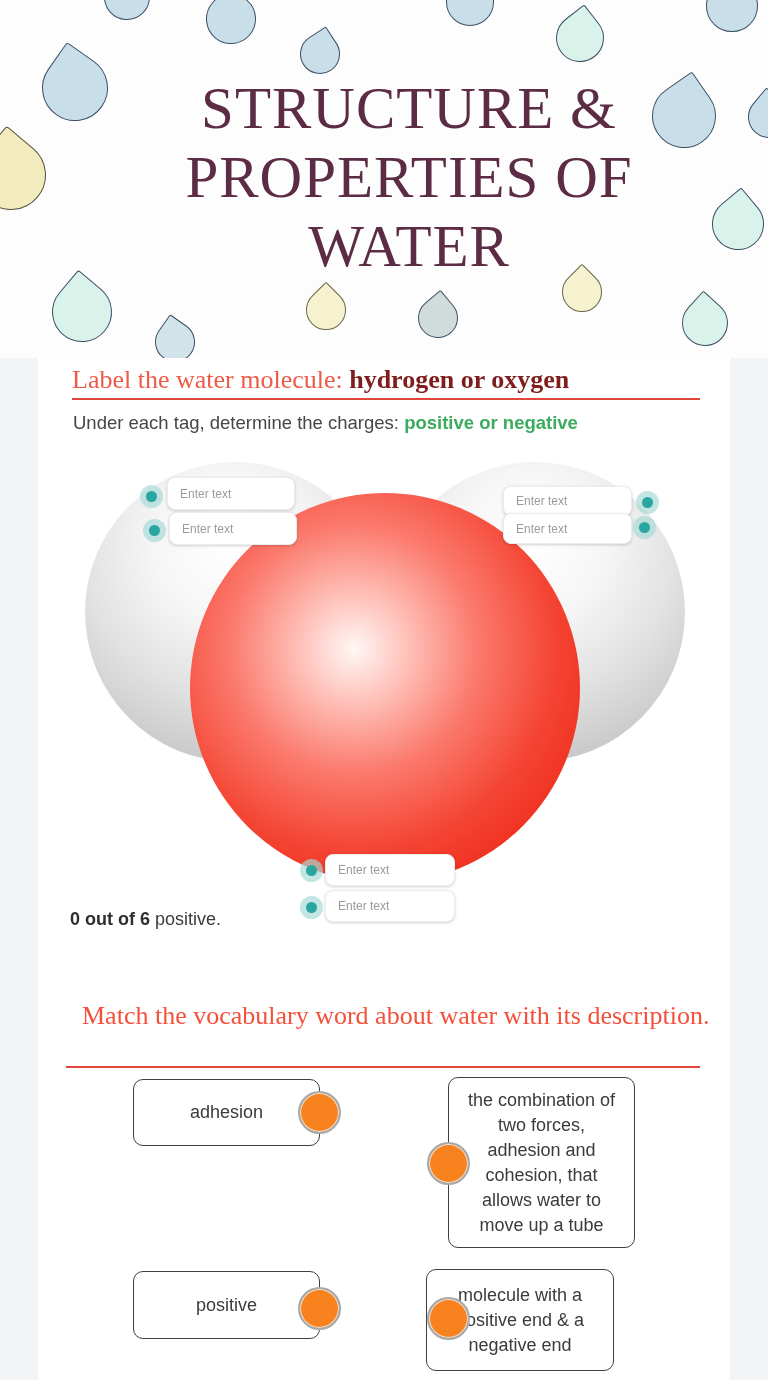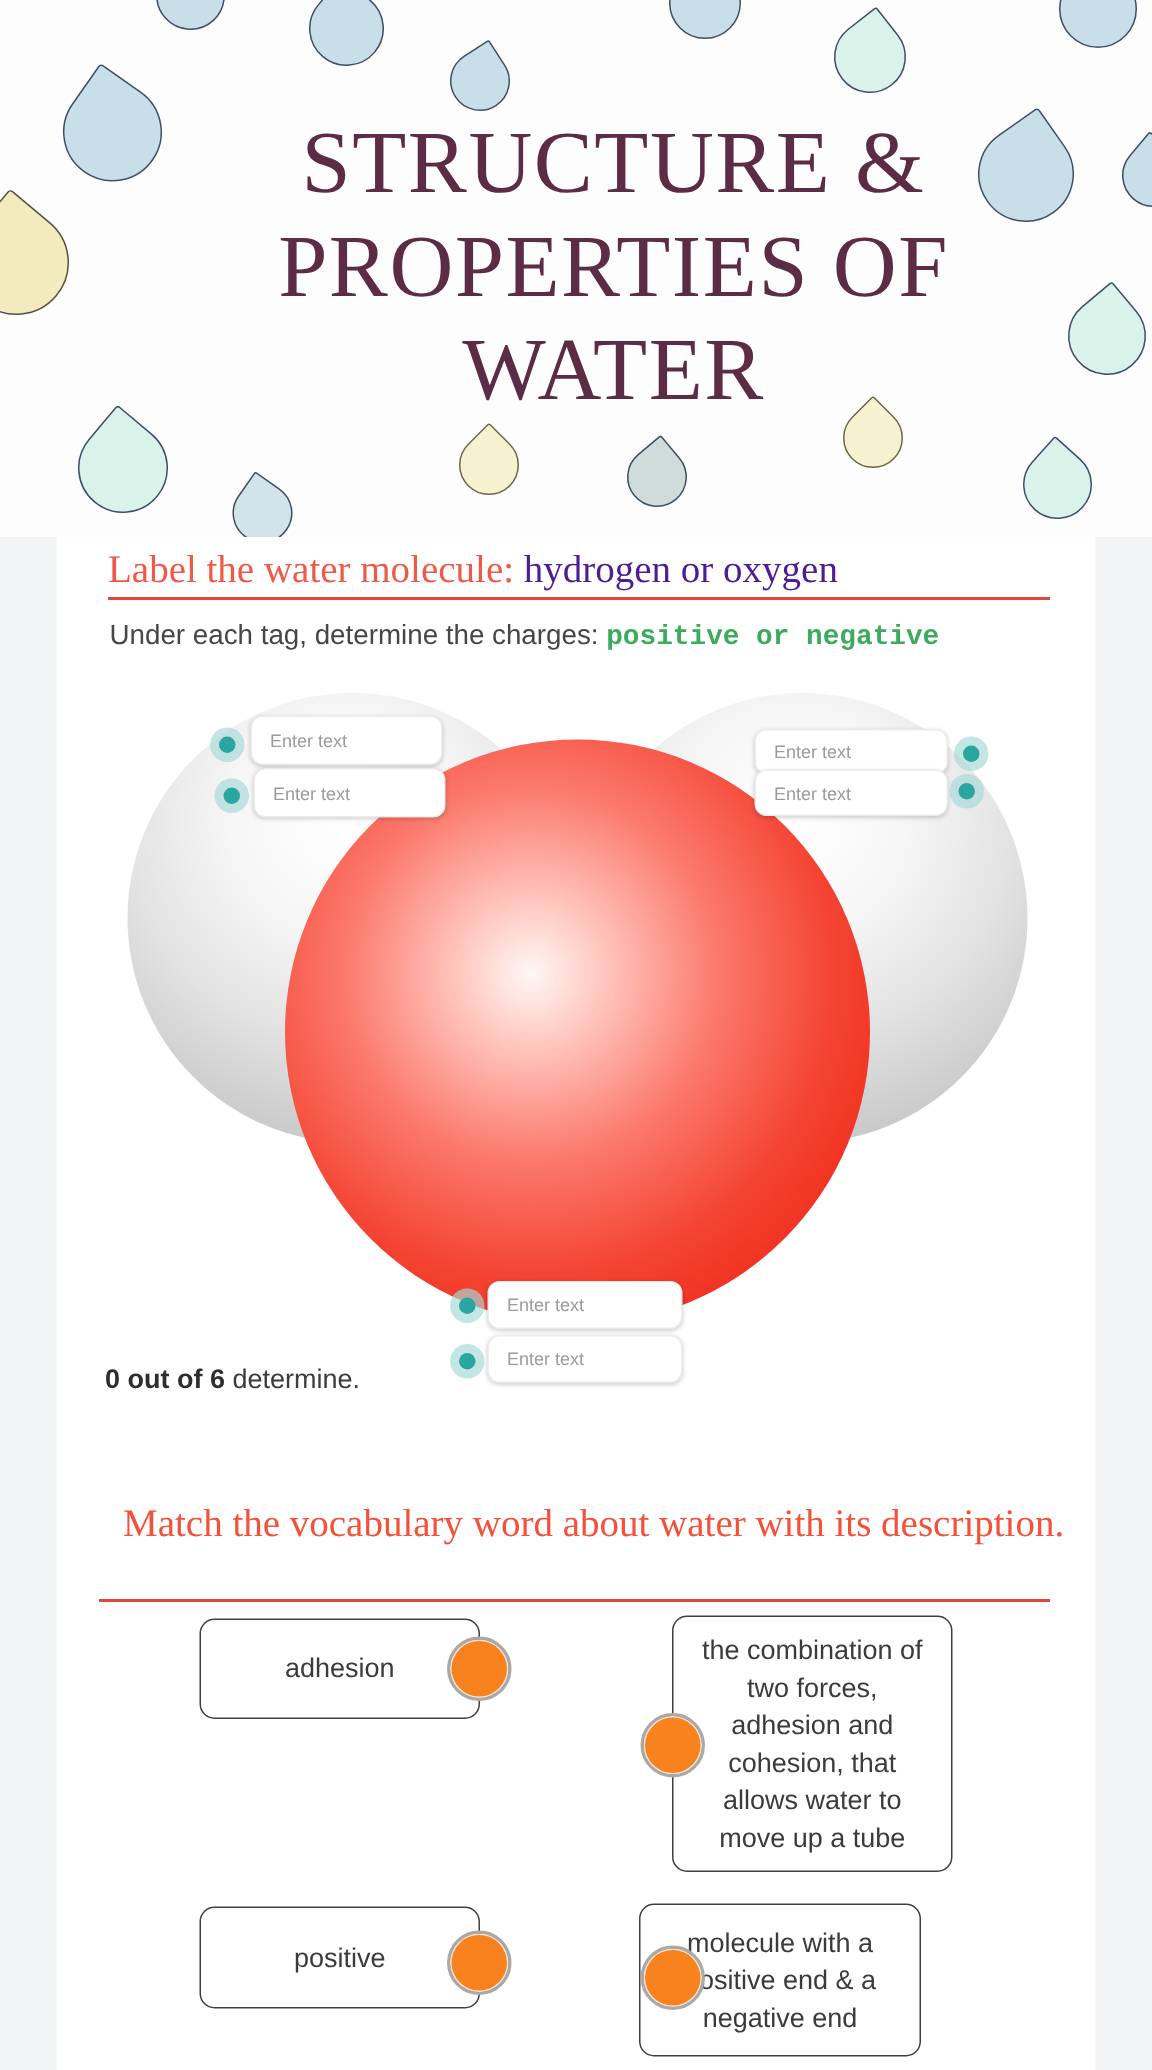--- a/index.html
+++ b/index.html
@@ -11,24 +11,24 @@
          font-family:"Liberation Serif",serif;font-weight:400;color:#5c2b44;
          font-size:59px;line-height:69px;letter-spacing:1px;margin-left:25px;}
   .drop{position:absolute;box-sizing:border-box;border:1.6px solid #3d4e66;
         border-radius:4% 50% 50% 50%;}
   .d-blue{background:#c8dfe9;} .d-mint{background:#d9f2ea;} .d-yellow{background:#f2ebbd;border-color:#55513a;}
   .d-pblue{background:#d3e3ea;} .d-pyellow{background:#f6f2d0;border-color:#6b6748;} .d-steel{background:#cfdcd9;}
   
   .card{position:absolute;left:38px;top:358px;width:692px;height:1022px;background:#ffffff;}
   .hand{font-family:cursive;}
   .h1{position:absolute;left:34px;top:4px;width:640px;font-size:26px;line-height:36px;color:#ee5a47;}
-  .h1 .accent{color:#4c1d95;font-weight:normal;}
+  .h1 .accent{color:#7f1d1d;font-weight:bold;}
   .rule{position:absolute;height:2px;background:#e0463b;}
   .sub{position:absolute;left:35px;top:54px;width:640px;font-size:18.5px;color:#464646;}
-  .sub .accent{color:#3cab5e;font-weight:bold;font-family:Liberation Mono, monospace;}
+  .sub .accent{color:#3cab5e;font-weight:bold;}
   
   .scene{position:absolute;left:0;top:0;width:692px;height:1022px;}
   .sphere{position:absolute;border-radius:50%;}
   .hydrogen{width:300px;height:300px;z-index:1;
     background:radial-gradient(circle at 48% 28%,#ffffff 0%,#f6f6f6 28%,#e2e2e2 55%,#cccccc 78%,#b9b9b9 97%);}
   .oxygen{left:152px;top:135px;width:390px;height:390px;z-index:2;
     background:radial-gradient(circle at 42% 40%,#fff7f5 0%,#ffc9c2 14%,#fb7a6d 38%,#f44433 62%,#ef2b1a 82%,#e6250f 100%);}
   .tag-dot{position:absolute;width:23px;height:23px;border-radius:50%;z-index:4;
     background:rgba(167,216,213,0.68);display:flex;align-items:center;justify-content:center;}
   .tag-dot::after{content:"";width:11px;height:11px;border-radius:50%;background:#2aa5a0;}
@@ -105,21 +105,21 @@
       <span class="tag-dot" style="left:595px;top:158px;"></span>
 
       <span class="tag-dot" style="left:262px;top:501px;"></span>
       <input class="tag-input" style="left: 287px; top: 496px; width: 130px; height: 32px;" placeholder="Enter text">
       <span class="tag-dot" style="left:262px;top:538px;"></span>
       <input class="tag-input" style="left: 287px; top: 532px; width: 130px; height: 32px;" placeholder="Enter text">
     </div>
 
     <div class="progress">
       <b>0 out of 6</b>
-      <span>determine.</span>
+      <span>positive.</span>
     </div>
 
     <div class="h2 hand">Match the vocabulary word about water with its description.</div>
     <div class="rule" style="left:28px;top:708px;width:634px;"></div>
 
     <div class="mbox" style="left:95px;top:721px;width:187px;height:67px;">
       <span>adhesion</span>
     </div>
     <span class="port" style="left:260px;top:733px;"></span>
 

